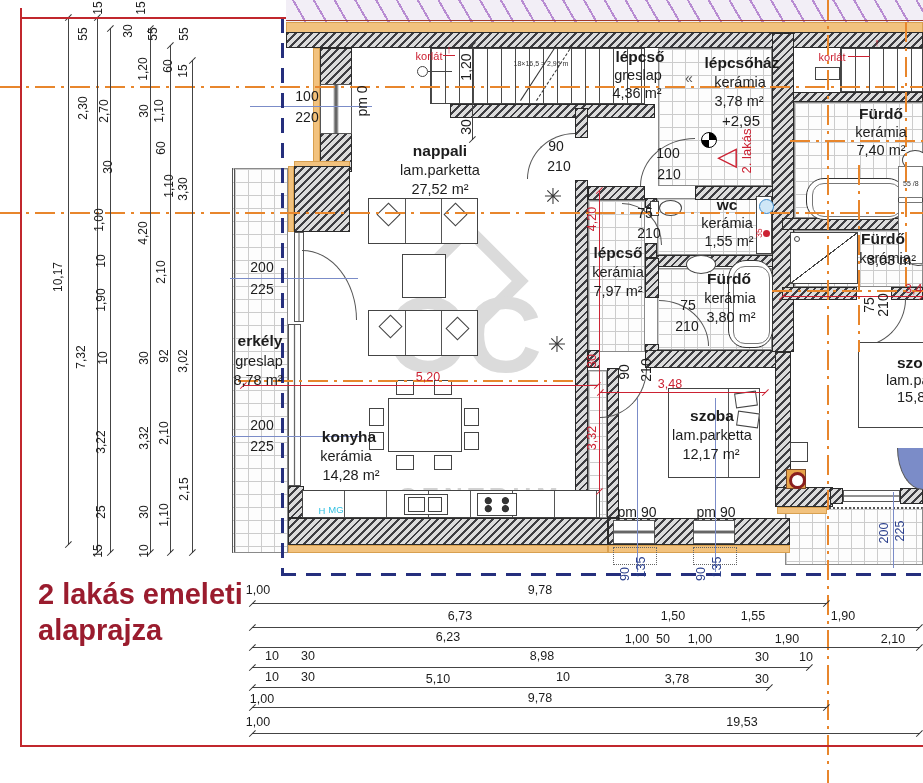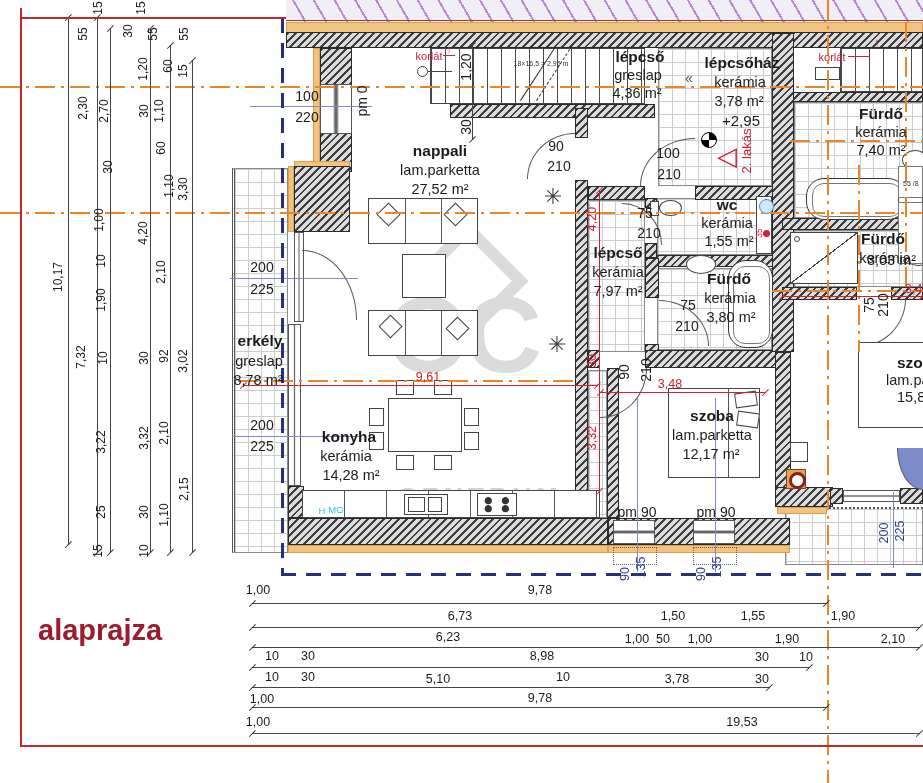--- a/index.html
+++ b/index.html
@@ -253,20 +253,21 @@
   <div class="hl dim" style="left:252px;top:733px;width:668px;"></div>
 
   <div class="hl dim red" style="left:243px;top:385px;width:355px;"></div>
   <div class="hl dim red" style="left:600px;top:392px;width:166px;"></div>
   <div class="hl dim red" style="left:782px;top:296px;width:141px;"></div>
   <div class="vl dim red" style="left:599px;top:190px;height:302px;"></div>
 
   <div class="abs" style="left:443px;top:55px;width:12px;height:1px;background:#cc2233;z-index:6;"></div>
   <div class="abs" style="left:848px;top:56px;width:22px;height:1px;background:#cc2233;z-index:6;"></div>
 
+  <div class="title-line" style="top:578px;">2 lakás emeleti</div>
   <div class="title-line" style="top:614px;">alaprajza</div>
 
   <div id="labels" class="abs" style="left:0;top:0;width:923px;height:783px;z-index:6;pointer-events:none;">
       <span class="lb rmb" style="left: 440px; top: 151px;">nappali</span>
       <span class="lb rm" style="left: 440px; top: 170px;">lam.parketta</span>
       <span class="lb rm" style="left: 440px; top: 189px;">27,52 m²</span>
       <span class="lb rmb" style="left: 640px; top: 57px;">lépcső</span>
       <span class="lb rm" style="left: 638px; top: 75px;">greslap</span>
       <span class="lb rm" style="left: 637px; top: 93px;">4,36 m²</span>
       <span class="lb rmb" style="left: 742px; top: 63px;">lépcsőház</span>
@@ -321,21 +322,21 @@
       <span class="lb wr" style="left: 624px; top: 372px;">90</span>
       <span class="lb wr" style="left: 646px; top: 370px;">210</span>
       <span class="lb wr" style="left: 869px; top: 305px;">75</span>
       <span class="lb wr" style="left: 883px; top: 305px;">210</span>
       <span class="lb nr" style="left: 625px; top: 574px;">90</span>
       <span class="lb nr" style="left: 641px; top: 567px;">135</span>
       <span class="lb nr" style="left: 701px; top: 574px;">90</span>
       <span class="lb nr" style="left: 717px; top: 567px;">135</span>
       <span class="lb nr" style="left: 884px; top: 533px;">200</span>
       <span class="lb nr" style="left: 900px; top: 531px;">225</span>
-      <span class="lb r" style="left: 428px; top: 377px;">9,61</span>
+      <span class="lb r" style="left: 428px; top: 377px;">5,20</span>
       <span class="lb r" style="left: 670px; top: 384px;">3,48</span>
       <span class="lb r la" style="left: 905px; top: 289px;">3,4</span>
       <span class="lb rr" style="left: 592px; top: 219px;">4,20</span>
       <span class="lb rr" style="left: 592px; top: 361px;">30</span>
       <span class="lb rr" style="left: 592px; top: 438px;">3,32</span>
       <span class="lb rr2" style="left: 746px; top: 151px;">2. lakás</span>
       <span class="lb rt" style="left: 429px; top: 56px;">korlát</span>
       <span class="lb rt" style="left: 832px; top: 57px;">korlát</span>
       <span class="lb ra" style="left: 449px; top: 49px;">↑</span>
       <span class="lb ra" style="left: 877px; top: 42px;">↑</span>

